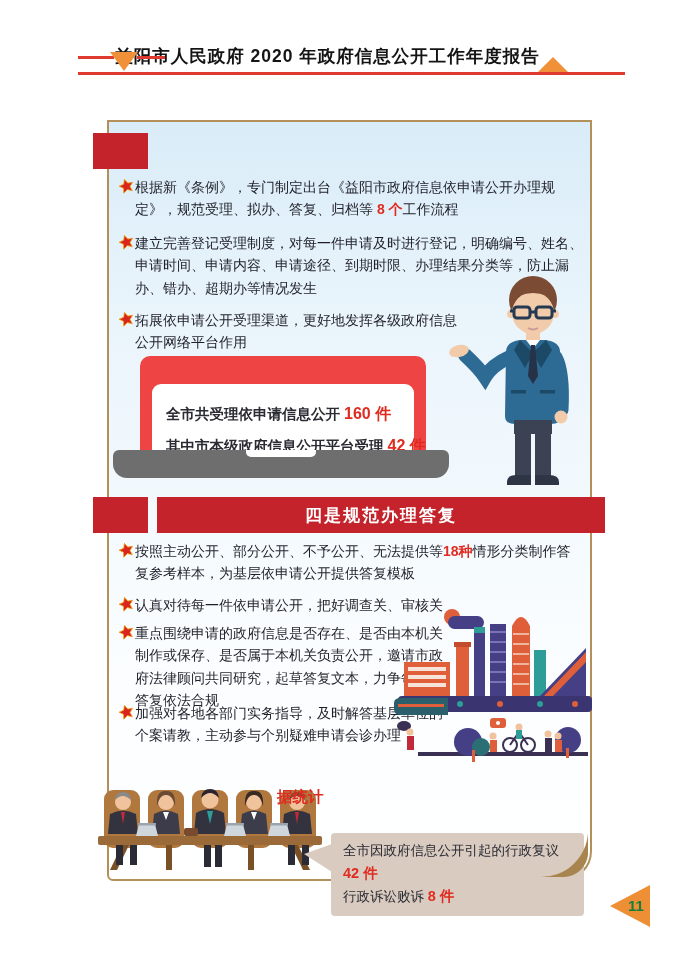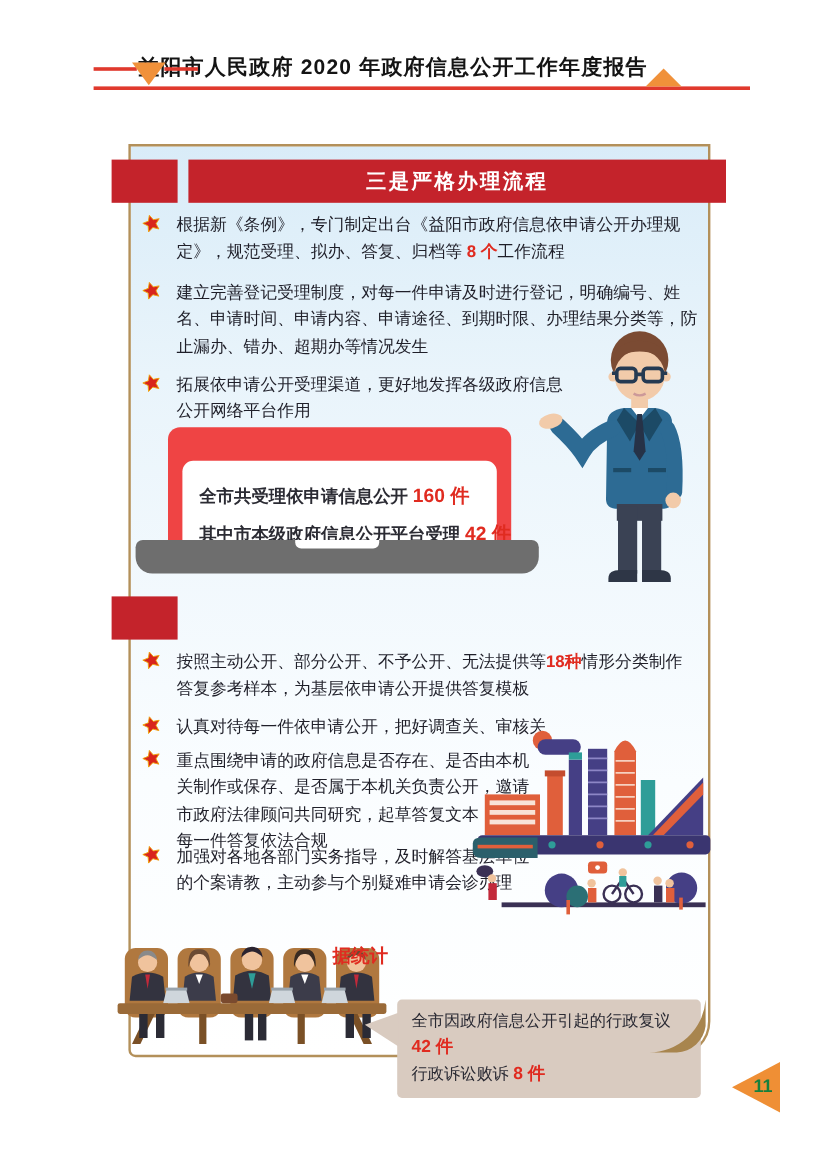--- a/index.html
+++ b/index.html
@@ -27,21 +27,21 @@
   .corner-fold{position:absolute;left:538px;top:831px;}
 
   
   .banner-sq{position:absolute;left:93px;width:55px;height:36px;background:#c4232b;}
   .banner-bar{position:absolute;left:157px;width:448px;height:36px;background:#c4232b;
               color:#ffffff;font-size:17px;font-weight:bold;letter-spacing:2px;
               display:flex;align-items:center;justify-content:center;}
   .b1{top:133px;} .b2{top:497px;}
 
   
-  .bullet{position:absolute;display:flex;gap:12px;}
+  .bullet{position:absolute;display:flex;gap:0;}
   .star{flex:0 0 auto;margin-top:2px;transform:rotate(-16deg);}
   .txt{font-size:14px;line-height:1.6;color:#1f1f29;font-weight:500;}
   .hl{color:#e02b20;font-weight:bold;}
 
   
   .laptop-screen{position:absolute;left:140px;top:356px;width:286px;height:94px;
                  background:#ef4444;border-radius:10px 10px 0 0;}
   .laptop-card{position:absolute;left:12px;top:28px;width:262px;height:78px;background:#ffffff;
                border-radius:9px;padding:14px 0 0 14px;box-sizing:border-box;}
   .laptop-line{font-size:14.5px;color:#2b2b33;font-weight:600;line-height:2.0;white-space:nowrap;}
@@ -80,21 +80,20 @@
   <div class="hdr-title">益阳市人民政府 2020 年政府信息公开工作年度报告</div>
   <div class="hline hline-topA"></div>
   <div class="tri-down"></div>
   <div class="hline hline-topB"></div>
   <div class="hline hline-bottom"></div>
   <div class="tri-up"></div>
 
   <div class="content-box"></div>
 
   <div class="banner-sq b1"></div>
-  <div class="banner-bar b1">三是严格办理流程</div>
 
   <div class="bullet" style="left:118px;top:176px;width:462px;">
     <svg class="star" width="17" height="17" viewBox="0 0 24 24">
         <path d="M12 1.5l3 6.4 7 .7-5.2 4.6 1.5 6.9-6.3-3.6-6.3 3.6 1.5-6.9L2 8.6l7-.7z" fill="#d8251d" stroke="#f0a30a" stroke-width="1"></path>
       </svg>
     <div class="txt"><span>根据新《条例》，专门制定出台《益阳市政府信息依申请公开办理规定》，规范受理、拟办、答复、归档等 </span><span class="hl">8 个</span><span>工作流程</span></div>
   </div>
 
   <div class="bullet" style="left:118px;top:232px;width:468px;">
     <svg class="star" width="17" height="17" viewBox="0 0 24 24">
@@ -147,20 +146,21 @@
     <path d="M108 87 Q116 102 114 140" stroke="#2d6b94" stroke-width="13" fill="none" stroke-linecap="round"></path>
     <circle cx="113" cy="147" r="6.5" fill="#f2cbaa"></circle>
     <rect x="66" y="150" width="38" height="14" fill="#3a4254"></rect>
     <rect x="67" y="152" width="16" height="56" fill="#3a4254"></rect>
       <rect x="87" y="152" width="16" height="56" fill="#3a4254"></rect>
     <path d="M59 212 Q59 205 69 205 L83 205 L83 215 L59 215 Z" fill="#2e3646"></path>
     <path d="M87 205 L101 205 Q111 205 111 212 L111 215 L87 215 Z" fill="#2e3646"></path>
   </svg>
 
   <div class="banner-sq b2"></div>
+  <div class="banner-bar b2">四是规范办理答复</div>
 
   <div class="bullet" style="left:118px;top:540px;width:462px;">
     <svg class="star" width="17" height="17" viewBox="0 0 24 24">
         <path d="M12 1.5l3 6.4 7 .7-5.2 4.6 1.5 6.9-6.3-3.6-6.3 3.6 1.5-6.9L2 8.6l7-.7z" fill="#d8251d" stroke="#f0a30a" stroke-width="1"></path>
       </svg>
     <div class="txt"><span>按照主动公开、部分公开、不予公开、无法提供等</span><span class="hl">18种</span><span>情形分类制作答复参考样本，为基层依申请公开提供答复模板</span></div>
   </div>
 
   <div class="bullet" style="left:118px;top:594px;width:462px;">
     <svg class="star" width="17" height="17" viewBox="0 0 24 24">

